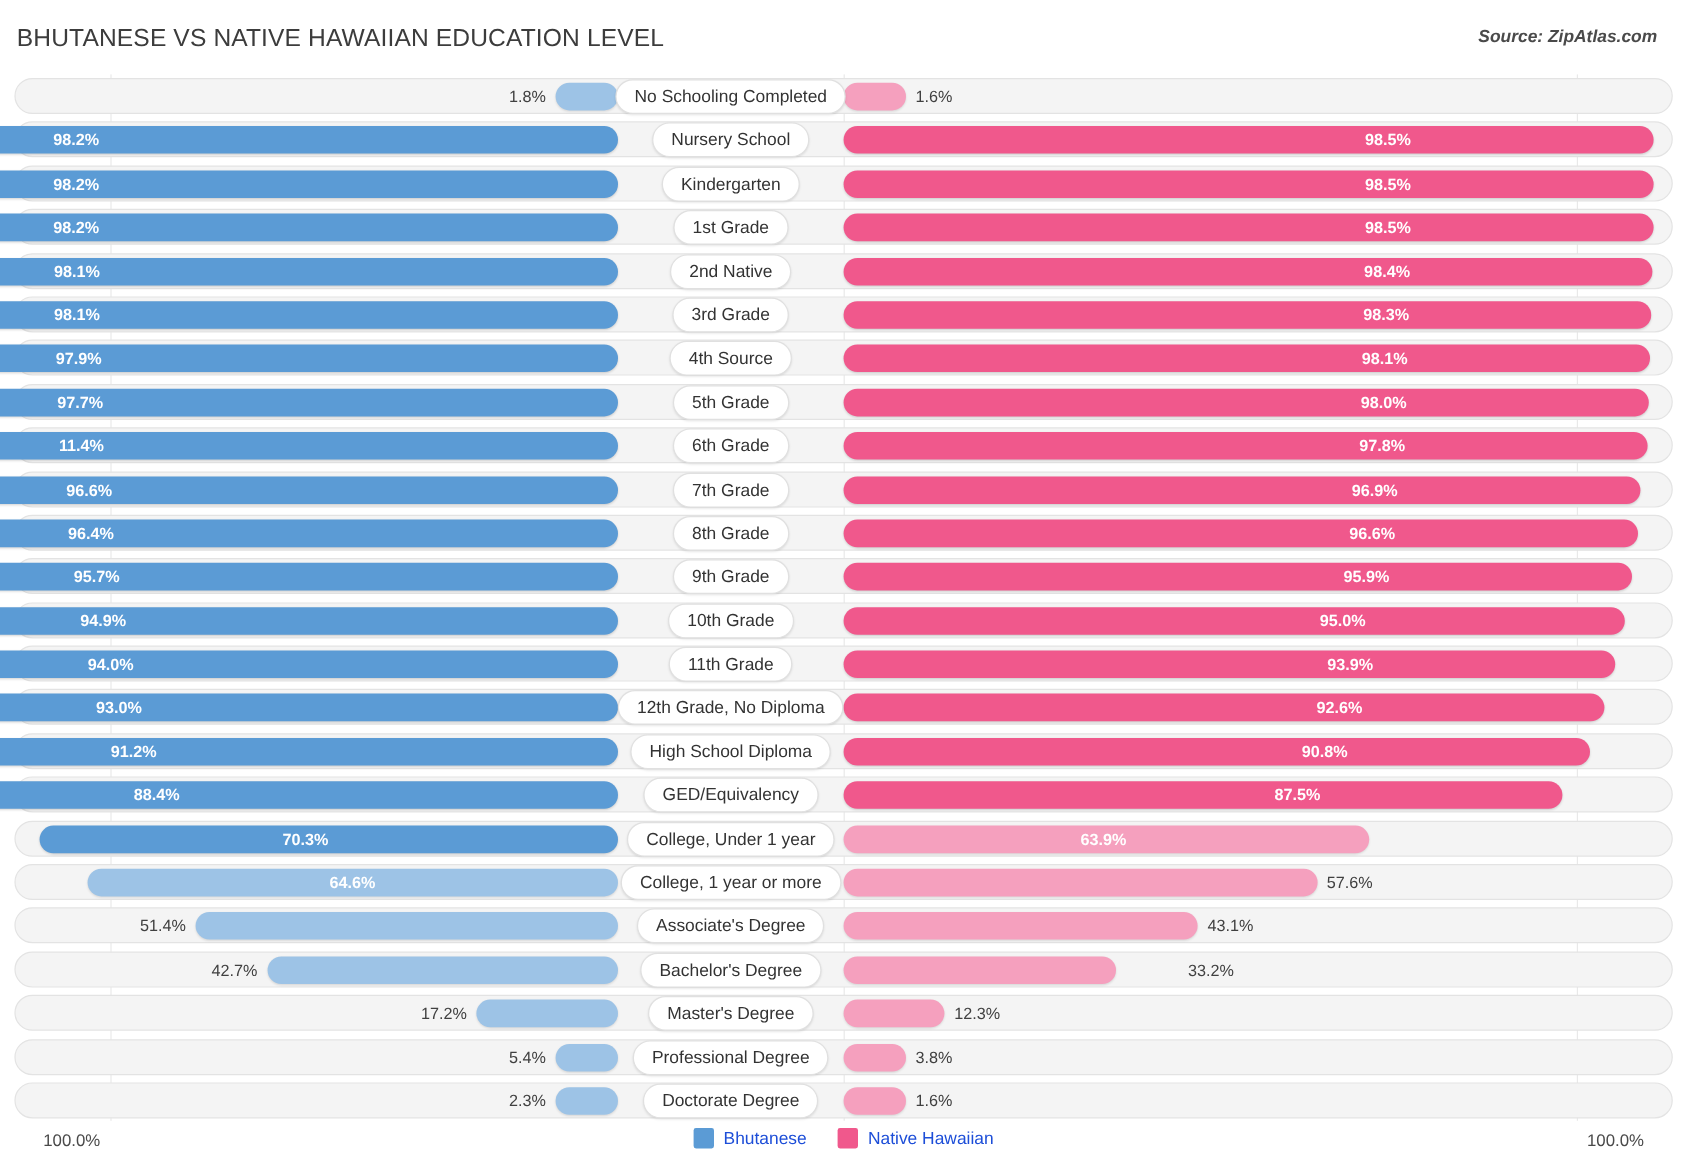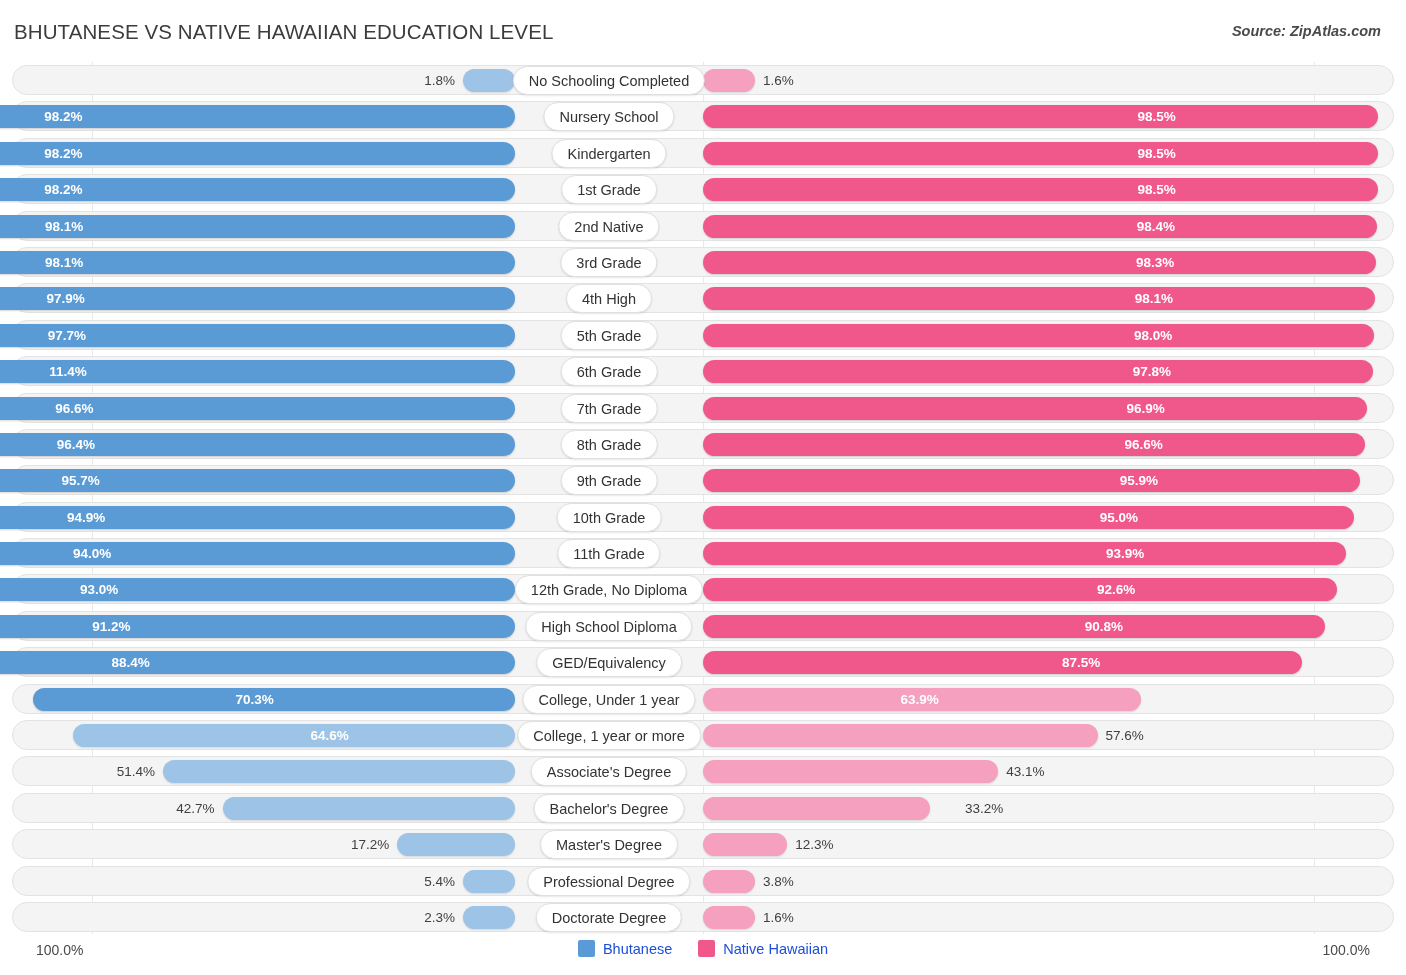--- a/index.html
+++ b/index.html
@@ -242,21 +242,21 @@
           <div class="bar right pink" style="width: 673.355px;"></div>
           <div class="val inside right-inside" style="right: 43.645px;">98.3%</div>
           <div class="pill">3rd Grade</div>
         </div>
         <div class="row">
           <div class="track"></div>
           <div class="bar left blue" style="width: 670.615px;"></div>
           <div class="val inside left-inside" style="left: 46.385px;">97.9%</div>
           <div class="bar right pink" style="width: 671.985px;"></div>
           <div class="val inside right-inside" style="right: 45.015px;">98.1%</div>
-          <div class="pill">4th High</div>
+          <div class="pill">4th Source</div>
         </div>
         <div class="row">
           <div class="track"></div>
           <div class="bar left blue" style="width: 669.245px;"></div>
           <div class="val inside left-inside" style="left: 47.755px;">97.7%</div>
           <div class="bar right pink" style="width: 671.3px;"></div>
           <div class="val inside right-inside" style="right: 45.7px;">98.0%</div>
           <div class="pill">5th Grade</div>
         </div>
         <div class="row">
@@ -335,39 +335,39 @@
           <div class="track"></div>
           <div class="bar left blue" style="width: 481.555px;"></div>
           <div class="val inside left-inside" style="left: 235.445px;">70.3%</div>
           <div class="bar right pink-light" style="width: 437.715px;"></div>
           <div class="val inside right-inside" style="right: 279.285px;">63.9%</div>
           <div class="pill">College, Under 1 year</div>
         </div>
         <div class="row">
           <div class="track"></div>
           <div class="bar left blue-light" style="width: 442.51px;"></div>
-          <div class="val inside left-inside" style="left: 274.49px; margin-left: 36px;">64.6%</div>
+          <div class="val inside left-inside" style="left: 274.49px;">64.6%</div>
           <div class="bar right pink-light" style="width: 394.56px;"></div>
           <div class="val outside" style="left: 1105.56px;">57.6%</div>
           <div class="pill">College, 1 year or more</div>
         </div>
         <div class="row">
           <div class="track"></div>
           <div class="bar left blue-light" style="width: 352.09px;"></div>
           <div class="val outside" style="right: 1063.09px;">51.4%</div>
           <div class="bar right pink-light" style="width: 295.235px;"></div>
           <div class="val outside" style="left: 1006.24px;">43.1%</div>
           <div class="pill">Associate's Degree</div>
         </div>
         <div class="row">
           <div class="track"></div>
           <div class="bar left blue-light" style="width: 292.495px;"></div>
           <div class="val outside" style="right: 1003.5px; margin-left: 12px;">42.7%</div>
           <div class="bar right pink-light" style="width: 227.42px;"></div>
-          <div class="val outside" style="left: 965px;">33.2%</div>
+          <div class="val outside" style="left: 990px;">33.2%</div>
           <div class="pill">Bachelor's Degree</div>
         </div>
         <div class="row">
           <div class="track"></div>
           <div class="bar left blue-light" style="width: 117.82px;"></div>
           <div class="val outside" style="right: 828.82px;">17.2%</div>
           <div class="bar right pink-light" style="width: 84.255px;"></div>
           <div class="val outside" style="left: 795.255px;">12.3%</div>
           <div class="pill">Master's Degree</div>
         </div>

